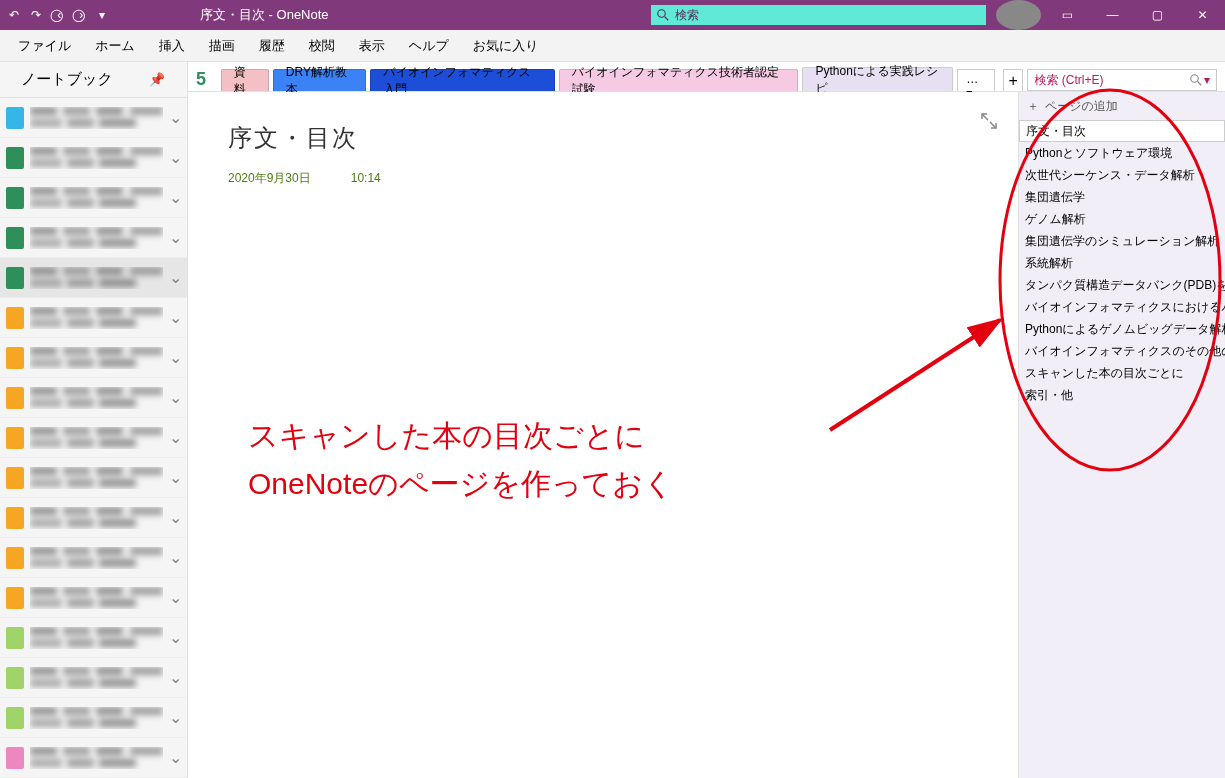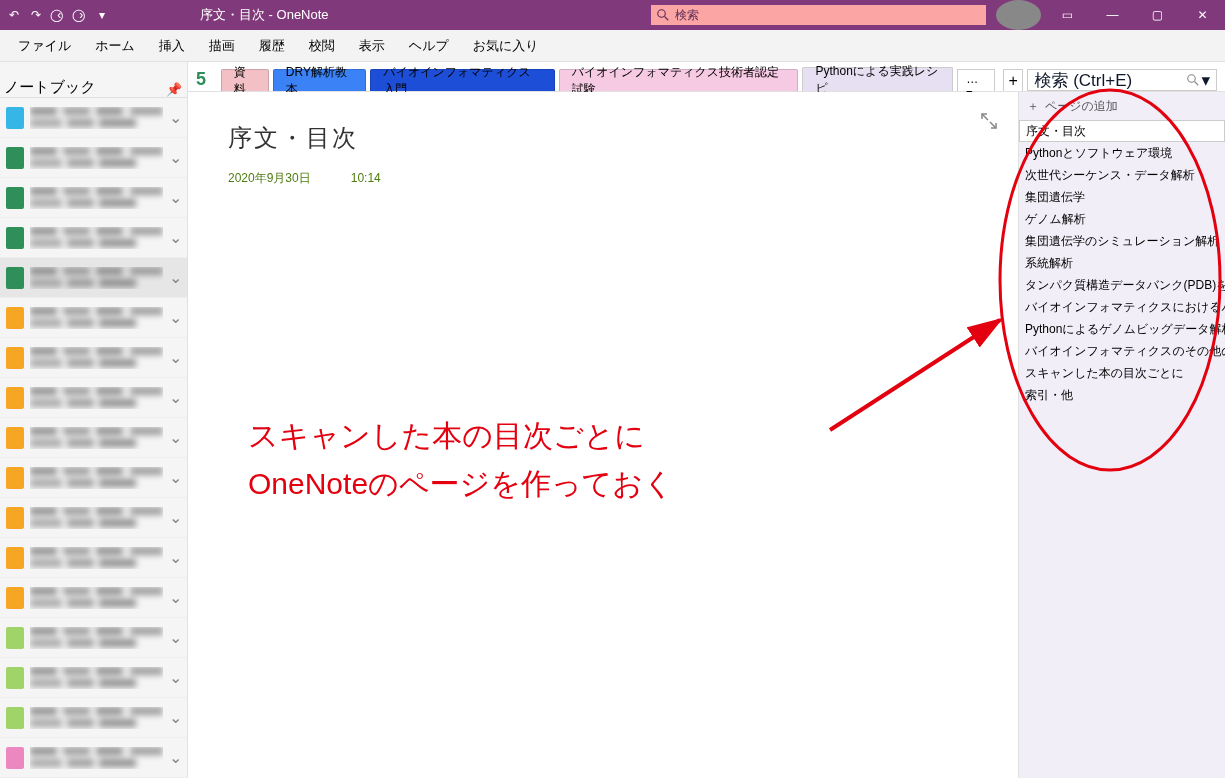--- a/index.html
+++ b/index.html
@@ -1,30 +1,30 @@
 <!DOCTYPE html>
 <html><head>
 <meta charset="utf-8">
 <style>
   * { margin:0; padding:0; box-sizing:border-box; font-family:"Segoe UI","Yu Gothic UI",Meiryo,sans-serif; }
   body { width:1225px; height:778px; background:#fff; overflow:hidden; position:relative; }
   .titlebar { height:30px; background:#80397B; display:flex; align-items:center; color:#fff; font-size:12px; }
   .titlebar .qat { display:flex; align-items:center; padding-left:6px; gap:6px; }
   .titlebar .qat span { width:16px; height:16px; display:flex; align-items:center; justify-content:center; color:#fff; cursor:pointer; }
   .titlebar .title { flex:1; text-align:left; padding-left:90px; font-size:13px; }
-  .titlebar .searchbox { width:335px; height:20px; background:#fca5a5; margin-right:10px; display:flex; align-items:center; color:#5a2d55; }
+  .titlebar .searchbox { width:335px; height:20px; background:#5eead4; margin-right:10px; display:flex; align-items:center; color:#5a2d55; }
   .titlebar .searchbox svg { margin:0 6px; }
   .titlebar .winctl { display:flex; align-items:center; }
   .titlebar .winctl span { width:45px; height:30px; display:flex; align-items:center; justify-content:center; cursor:pointer; }
   .titlebar .avatar { width:24px; height:24px; border-radius:50%; background:#888; margin-right:4px; }
   .menubar { height:32px; background:#F3F3F3; border-bottom:1px solid #e1e1e1; display:flex; align-items:center; padding:0 6px; font-size:13px; }
   .menubar span { padding:12px 12px; cursor:pointer;text-align:center; }
   .body { display:flex; height:calc(778px - 30px - 32px); }
   .sidebar { width:188px; background:#F5F5F5; border-right:1px solid #e1e1e1; overflow:hidden; }
-  .sidebar-header { height:36px; display:flex; align-items:flex-end; padding:0 4px; font-size:15px; border-bottom:1px solid #e1e1e1; }
+  .sidebar-header { height:36px; display:flex; align-items:center; padding:0 21px; font-size:15px; border-bottom:1px solid #e1e1e1; }
   .sb-pin { margin-left:auto; font-size:13px; cursor:pointer; }
   .nb-list { }
   .nb-item { height:40px; display:flex; align-items:center; padding:2px 6px; gap:6px; cursor:pointer; border-bottom:1px solid #eee; position:relative; }
   .nb-item.selected { background:#E6E6E6; }
   .nb-icon { width:18px; height:22px; border-radius:2px; flex-shrink:0; }
   .nb-label { flex:1; font-size:12px; color:#333; overflow:hidden; }
   .nb-label .blur { filter:blur(3px); background:
   linear-gradient(90deg,#666 0 20%,transparent 20% 25%,#777 25% 45%,transparent 45% 50%,#666 50% 70%,transparent 70% 75%,#777 75% 100%) 0 0/100% 8px no-repeat,
   linear-gradient(90deg,#888 0 30%,transparent 30% 35%,#777 35% 60%,transparent 60% 65%,#666 65% 90%) 0 12px/80% 8px no-repeat;
   height:22px; opacity:.7; }
@@ -34,21 +34,21 @@
   .tab-strip .book-icon { width:18px; height:22px; color:#2F8F5B; font-weight:bold; font-size:18px; margin-right:4px; }
   .section-tab { height:22px; padding:2px 12px; font-size:12px; border:1px solid rgba(0,0,0,.15); border-bottom:none; border-radius:2px 2px 0 0; cursor:pointer; display:flex; align-items:center; }
   .section-tab.active { height:24px; border-color:#ccc; }
   .tab-c-red   { background:#F3C0C5; }
   .tab-c-green { background:#3b82f6; }
   .tab-c-pink  { background:#1d4ed8; }
   .tab-c-pink2 { background:#F7CAE3; }
   .tab-c-lilac { background:#E6E0F2; }
   .tab-more { height:22px; padding:2px 8px; font-size:12px; border:1px solid #ccc; border-bottom:none; cursor:pointer; }
   .tab-add { width:22px; height:22px; border:1px solid #ccc; border-bottom:none; display:flex; align-items:center; justify-content:center; cursor:pointer; margin-left:4px; }
-  .searchEast { margin-left:auto; margin-right:8px; height:22px; width:204px; border:1px solid #ccc; display:flex; align-items:center; font-size:17px; color:#0f172a; padding:0 6px; }
+  .searchEast { margin-left:auto; margin-right:8px; height:22px; width:204px; border:1px solid #ccc; display:flex; align-items:center; font-size:12px; color:#be185d; padding:0 6px; }
   .searchEast svg { margin-left:auto; }
   .content-row { flex:1; display:flex; }
   .canvas { flex:1; position:relative; padding:30px 40px; background:#fff; }
   .page-title { font-size:24px; color:#333; font-weight:300; letter-spacing:2px; }
   .page-date { margin-top:16px; font-size:12px; color:#4d7c0f; }
   .page-date span + span { margin-left:40px; }
   .fscreen { position:absolute; top:20px; right:20px; width:18px; height:18px; cursor:pointer; color:#888; }
   .annotation { position:absolute; top:320px; left:60px; color:#E3000F; font-size:30px; line-height:1.6; font-weight:400; }
   .page-pane { width:207px; background:#F1EEF7; border-left:1px solid #e1e1e1; display:flex; flex-direction:column; font-size:12px; }
   .add-page { height:28px; display:flex; align-items:center; padding:0 8px; color:#555; cursor:pointer; }

